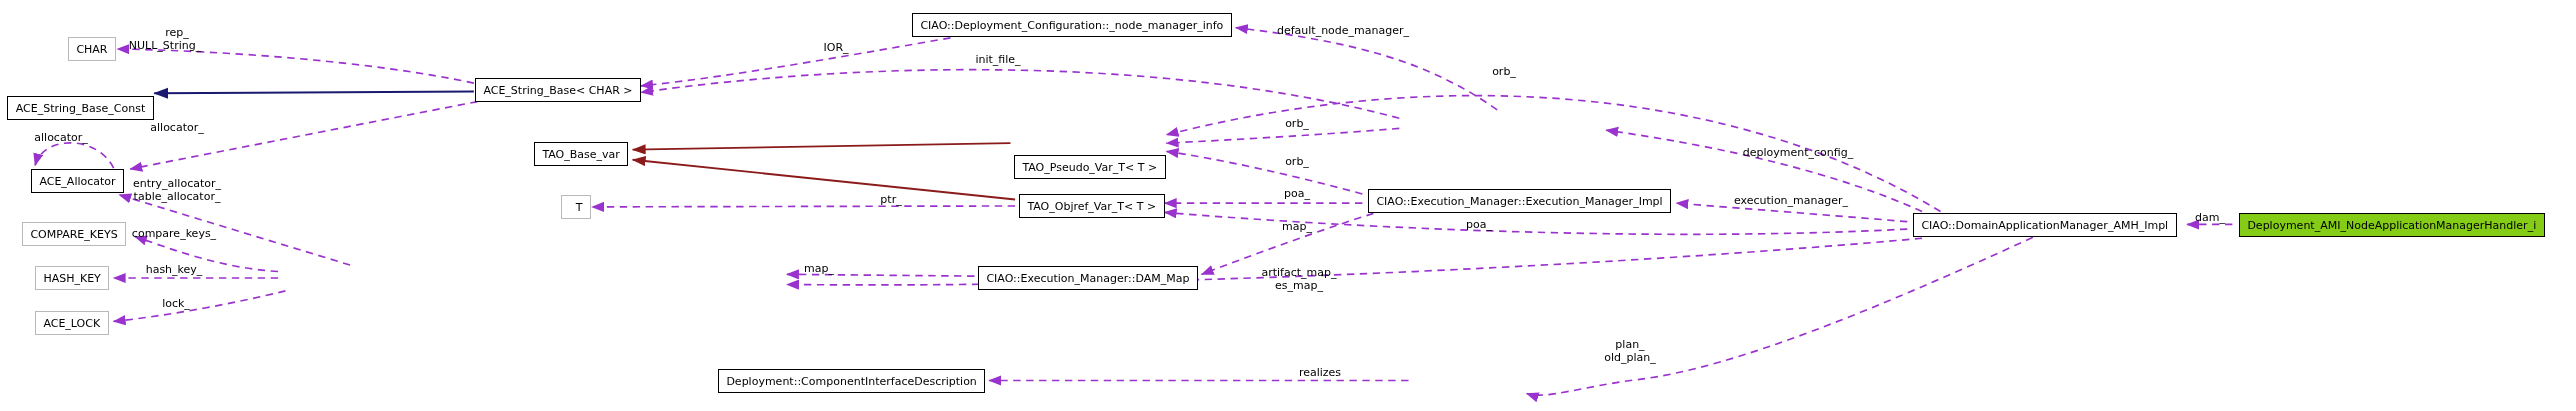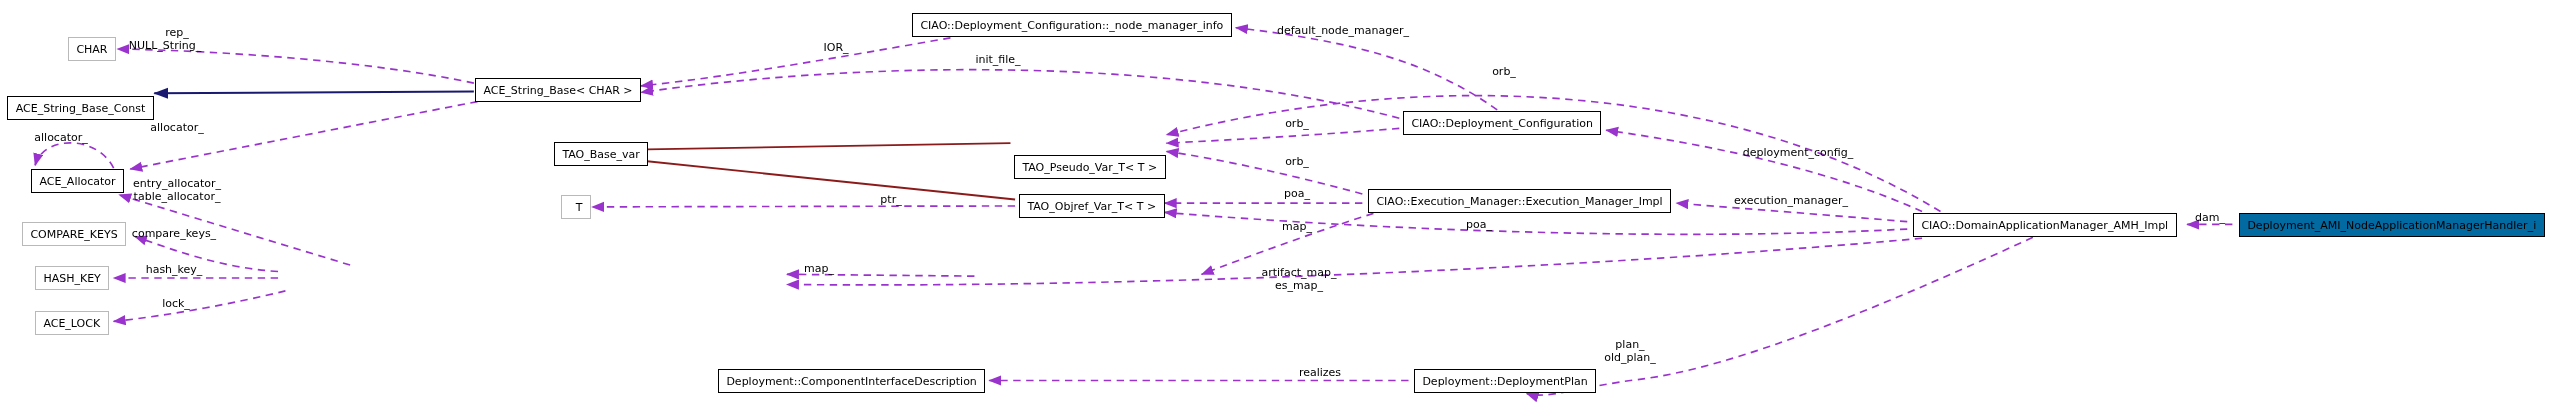--- a/index.html
+++ b/index.html
@@ -2,21 +2,21 @@
 <html style="font-size:15px"><head>
 <meta charset="utf-8">
 <style>
   html,body{margin:0;padding:0;background:#fff;}
   #canvas{position:relative;width:2576px;height:411px;background:#fff;
           font-family:"DejaVu Sans","Liberation Sans",sans-serif;overflow:hidden;}
   #edges{position:absolute;left:0;top:0;width:2576px;height:411px;}
   .node{position:absolute;border:0.9px solid #000;background:#fff;color:#000;
         font-size:11px;line-height:13px;padding:4.6px 7.4px;white-space:nowrap;text-align:right;}
   .node.ext{border-color:#b9b9b9;}
-  .node.hl{background:#0369a1;}
+  .node.hl{background:#84cc16;}
   .elabel{position:absolute;transform:translateX(-50%);color:#000;font-size:11px;
           line-height:13px;white-space:nowrap;text-align:right;}
   path.usage{stroke:#9a32cd;stroke-width:1.8;fill:none;stroke-dasharray:8,6;}
   path.pubinh{stroke:#191970;stroke-width:2.2;fill:none;}
   path.otherinh{stroke:#8b1a1a;stroke-width:2;fill:none;}
 </style>
 </head>
 <body>
 
 <div id="canvas">
@@ -63,29 +63,28 @@
     <path class="usage" d="M 1524,412 L 1070,412" marker-end="url(#ap)"></path>
   </svg>
 
   <div class="node ext" style="left:68px;top:37px;min-width:31px;">CHAR</div>
   <div class="node" style="left:7.4px;top:96px;">ACE_String_Base_Const</div>
   <div class="node" style="left:31px;top:169px;">ACE_Allocator</div>
   <div class="node ext" style="left:22px;top:222px;">COMPARE_KEYS</div>
   <div class="node ext" style="left:35px;top:266px;">HASH_KEY</div>
   <div class="node ext" style="left:35px;top:311px;">ACE_LOCK</div>
   <div class="node" style="left:475px;top:78px;">ACE_String_Base&lt; CHAR &gt;</div>
-  <div class="node" style="left:554px;top:142px;">TAO_Base_var</div>
+  <div class="node" style="left:534px;top:142px;">TAO_Base_var</div>
   <div class="node ext" style="left:561px;top:195px;min-width:13px;">T</div>
   <div class="node" style="left:1014px;top:132px;margin-top:23px;">TAO_Pseudo_Var_T&lt; T &gt;</div>
   <div class="node" style="left:1019px;top:194px;">TAO_Objref_Var_T&lt; T &gt;</div>
   <div class="node" style="left:912px;top:13px;">CIAO::Deployment_Configuration::_node_manager_info</div>
-  <div class="node" style="left:1403px;top:111px;">CIAO::Deployment_Configuration</div>
   <div class="node" style="left:1368px;top:189px;">CIAO::Execution_Manager::Execution_Manager_Impl</div>
+  <div class="node" style="left:978px;top:266px;">CIAO::Execution_Manager::DAM_Map</div>
   <div class="node" style="left:718px;top:369px;">Deployment::ComponentInterfaceDescription</div>
-  <div class="node" style="left:1414px;top:369px;">Deployment::DeploymentPlan</div>
   <div class="node" style="left:1913px;top:213px;">CIAO::DomainApplicationManager_AMH_Impl</div>
   <div class="node hl" style="left:2239px;top:213px;">Deployment_AMI_NodeApplicationManagerHandler_i</div>
 
   <div class="elabel" style="left:177px;top:26px;">rep_</div>
   <div class="elabel" style="left:165px;top:39px;">NULL_String_</div>
   <div class="elabel" style="left:177px;top:121px;">allocator_</div>
   <div class="elabel" style="left:61px;top:131px;">allocator_</div>
   <div class="elabel" style="left:177px;top:177px;">entry_allocator_</div>
   <div class="elabel" style="left:177px;top:190px;">table_allocator_</div>
   <div class="elabel" style="left:174px;top:227px;">compare_keys_</div>

